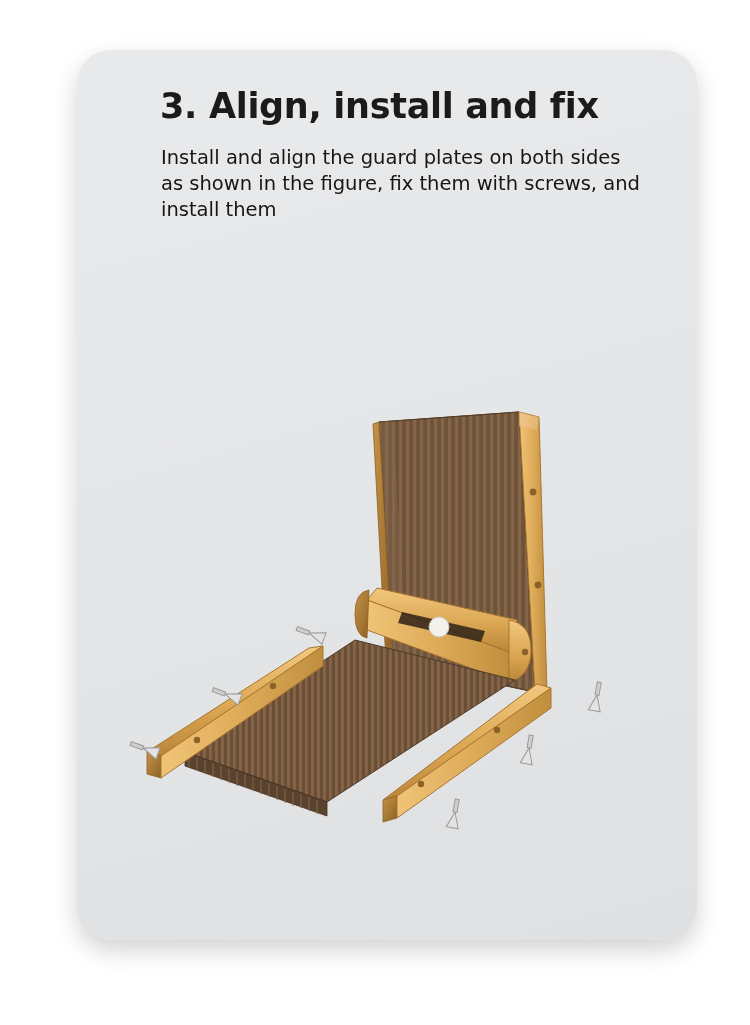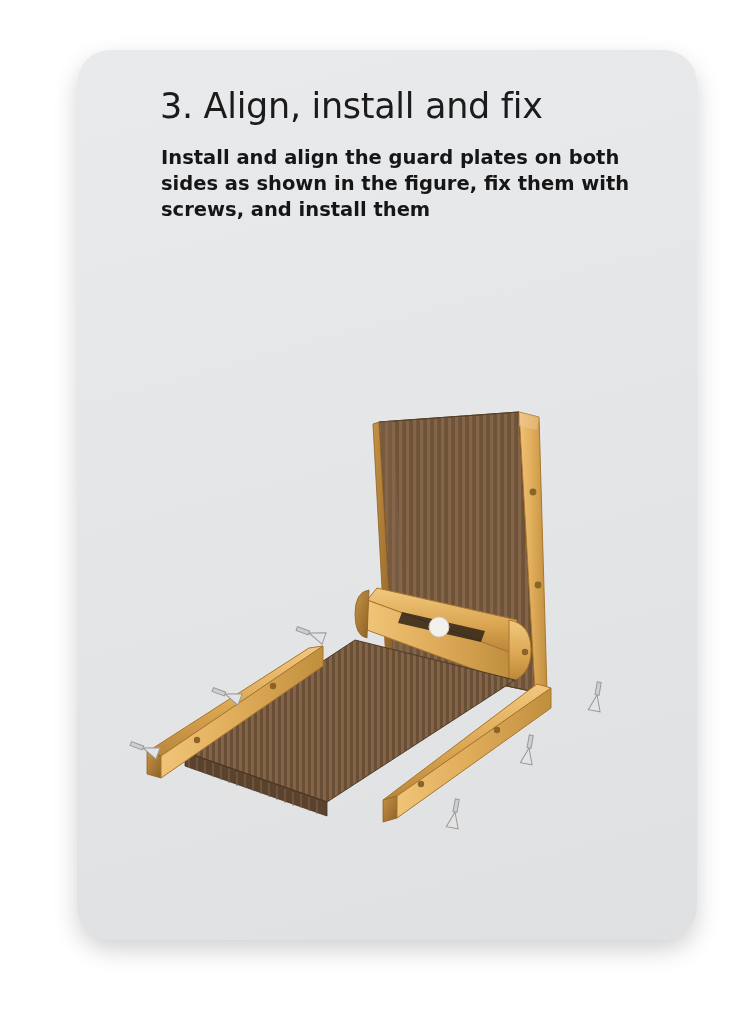--- a/index.html
+++ b/index.html
@@ -32,33 +32,33 @@
     inset: 0;
     background: linear-gradient(165deg, #e9eaec 0%, #e4e5e7 55%, #dfe0e2 100%);
     border-radius: 34px;
   }
 
   .title {
     position: absolute;
     left: 83px;
     top: 36px;
     font-size: 35px;
-    font-weight: normal;
+    font-weight: bold;
     color: #1b1b1b;
     letter-spacing: -0.3px;
     white-space: nowrap;
   }
 
   .desc {
     position: absolute;
     left: 84px;
     top: 95px;
     width: 482px;
     font-size: 19.5px;
-    font-weight: bold;
+    font-weight: normal;
     line-height: 1.33;
     color: #161616;
   }
 
   .figure {
     position: absolute;
     left: 0;
     top: 250px;
     width: 620px;
     height: 600px;

